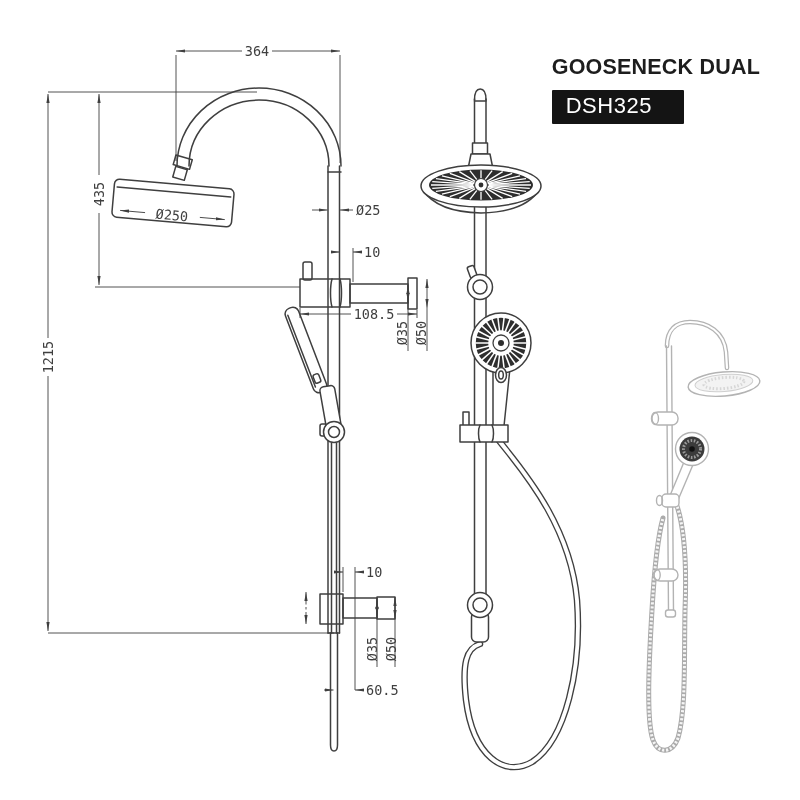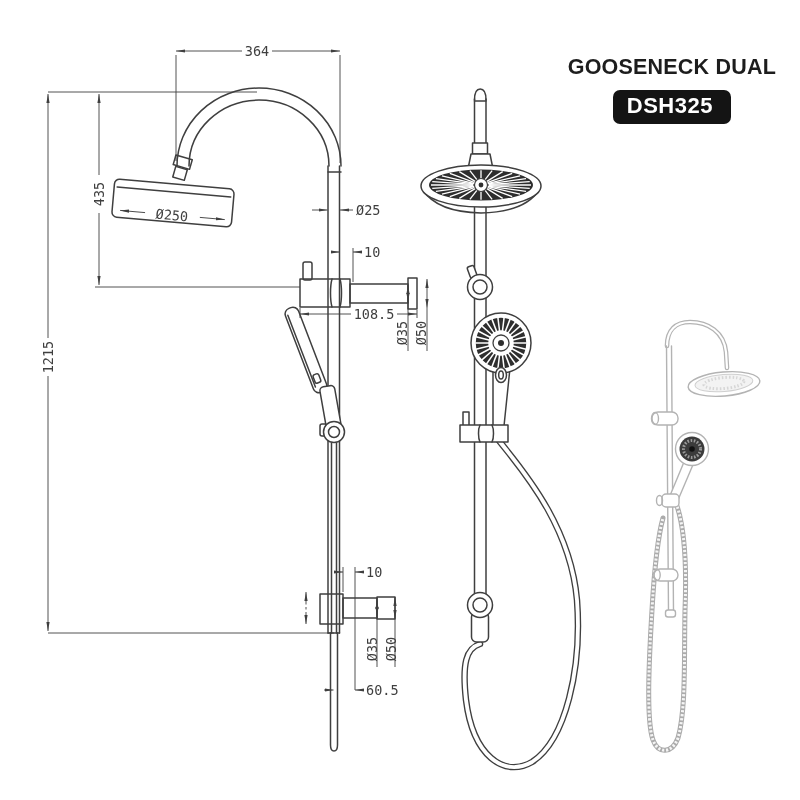--- a/index.html
+++ b/index.html
@@ -2,25 +2,25 @@
 <html style="--line: #3f3f3f; --render_line: #b3b3b3; --badge_bg: #141414; --badge_text: #ffffff; --text: #1d1d1d; --background: #ffffff;"><head>
 <meta charset="utf-8">
 <style>
   :root{
     --line:#3f3f3f; --render_line:#b3b3b3; --badge_bg:#141414;
     --badge_text:#ffffff; --text:#1d1d1d; --background:#ffffff;
   }
   html,body{margin:0;padding:0;background:#fff;}
   .page{position:relative;width:800px;height:800px;background:var(--background);
         font-family:"Liberation Sans",sans-serif;overflow:hidden;}
-  .title-block{position:absolute;top:54px;right:24px;text-align:center;color:var(--text);}
+  .title-block{position:absolute;top:54px;right:40px;text-align:left;color:var(--text);}
   .title-line{font-size:21.5px;font-weight:bold;line-height:27px;letter-spacing:.2px;}
   .model-badge{display:inline-block;margin-top:9px;background:var(--badge_bg);
-        color:var(--badge_text);font-size:22px;font-weight:bold;letter-spacing:.5px;
-        padding:3px 18px 5px 14px;border-radius:7px;}
+        color:var(--badge_text);font-size:22px;font-weight:normal;letter-spacing:.5px;
+        padding:3px 32px 5px 14px;border-radius:1px;}
   svg{position:absolute;left:0;top:0;}
   .ln{stroke:var(--line);stroke-width:1.5;fill:none;stroke-linecap:round;stroke-linejoin:round;}
   .lnf{stroke:var(--line);stroke-width:1.5;fill:#fff;stroke-linejoin:round;}
   .dim{stroke:var(--line);stroke-width:.9;fill:none;}
   .dimtxt{font-family:"DejaVu Sans Mono",monospace;font-size:13.5px;fill:var(--line);}
   .mid{text-anchor:middle;dominant-baseline:central;}
   .st{text-anchor:start;dominant-baseline:central;}
   .ds{marker-start:url(#arw);} .de{marker-end:url(#arw);}
   .db{marker-start:url(#arw);marker-end:url(#arw);}
   .dark{fill:#2e2e2e;stroke:none;}

